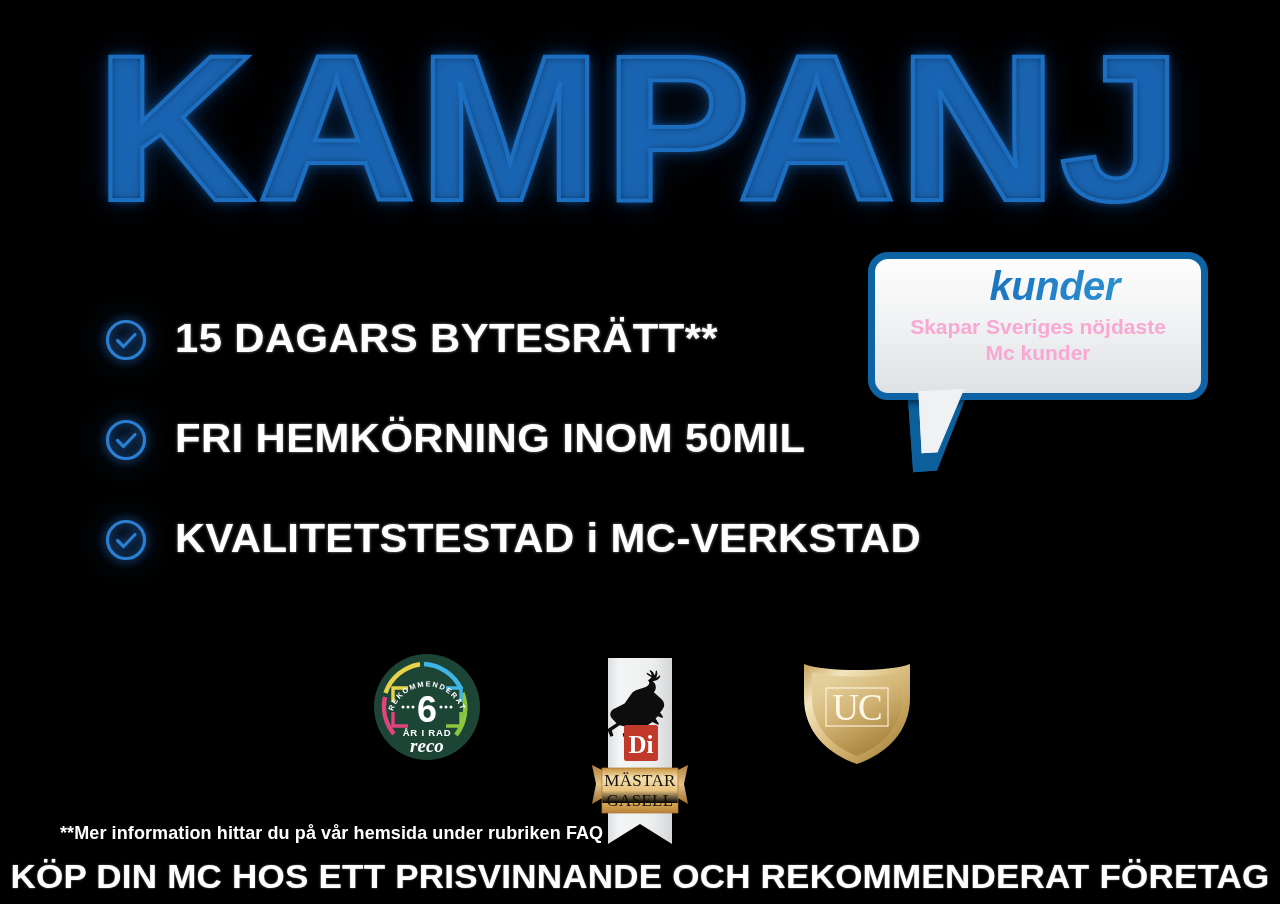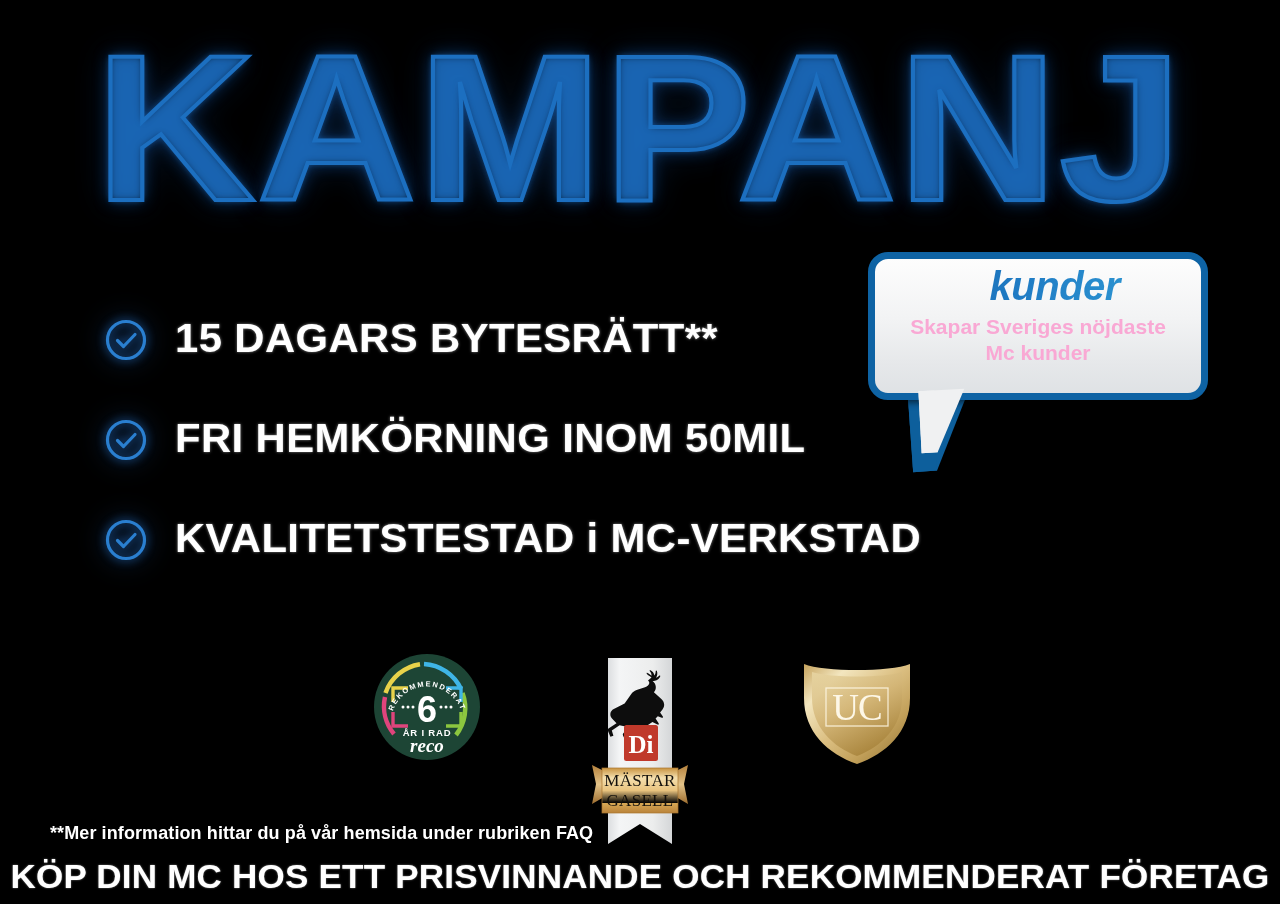--- a/index.html
+++ b/index.html
@@ -189,21 +189,21 @@
     left: 460px;
     top: 52px;
     width: 114px;
     height: 116px;
   }
   #uc-badge svg { display: block; }
 
   
   #footnote {
     position: absolute;
-    left: 50px;
+    left: 60px;
     top: 823px;
     font-family: "Liberation Sans", sans-serif;
     font-weight: 700;
     font-size: 18px;
     color: #ffffff;
     letter-spacing: 0.1px;
     white-space: nowrap;
   }
   #tagline-bottom {
     position: absolute;

